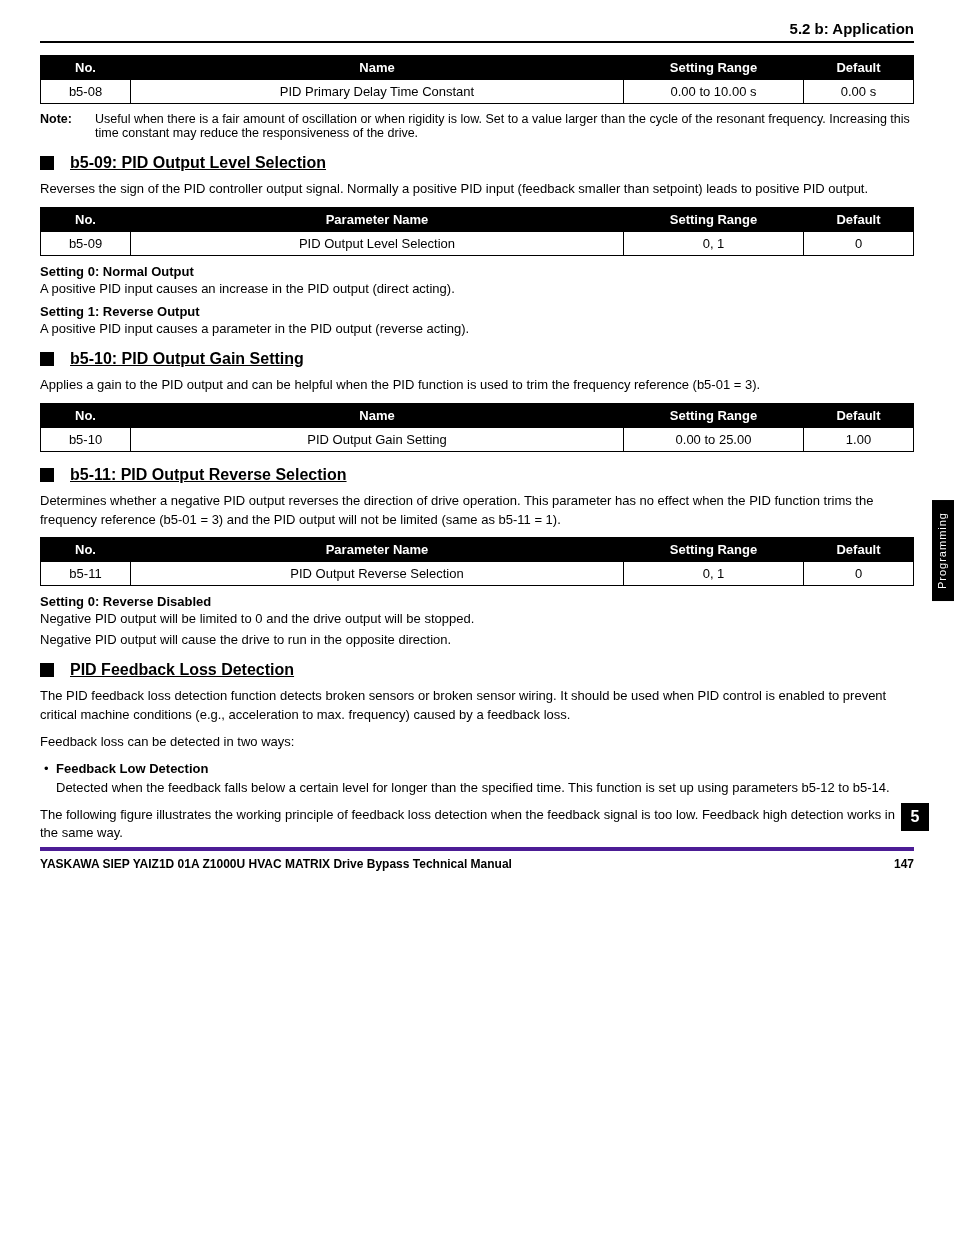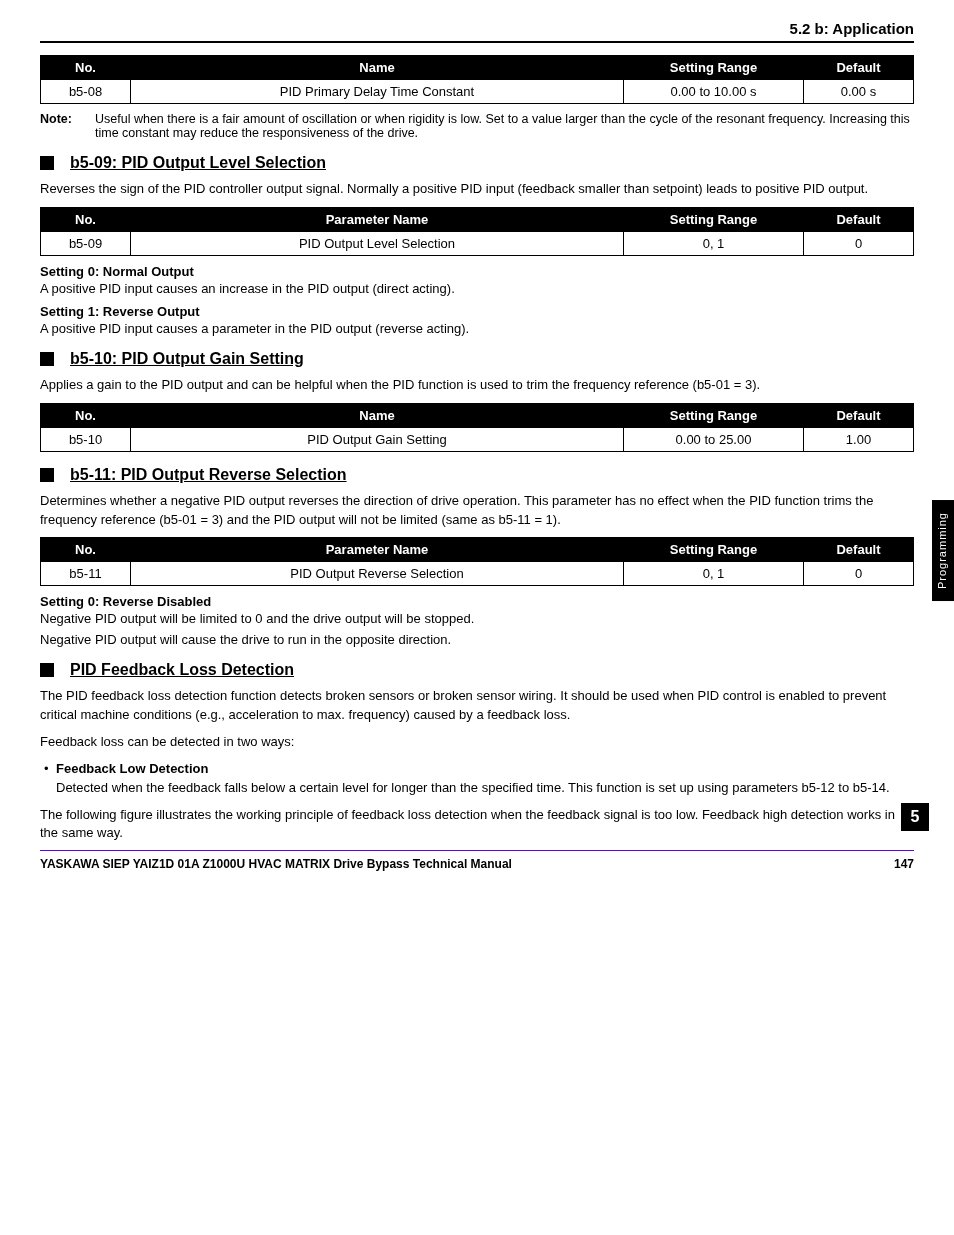--- a/index.html
+++ b/index.html
@@ -153,21 +153,21 @@
       font-size: 16px;
       font-weight: bold;
     }
 
     
     .page-footer {
       position: absolute;
       bottom: 20px;
       left: 40px;
       right: 40px;
-      border-top: 1px solid #4c1d95;
+      border-top: 4px solid #4c1d95;
       display: flex;
       justify-content: space-between;
       padding-top: 6px;
       font-size: 12px;
     }
 
     .footer-left { font-weight: bold; }
     .footer-right { font-weight: bold; }
   </style>
 </head>

